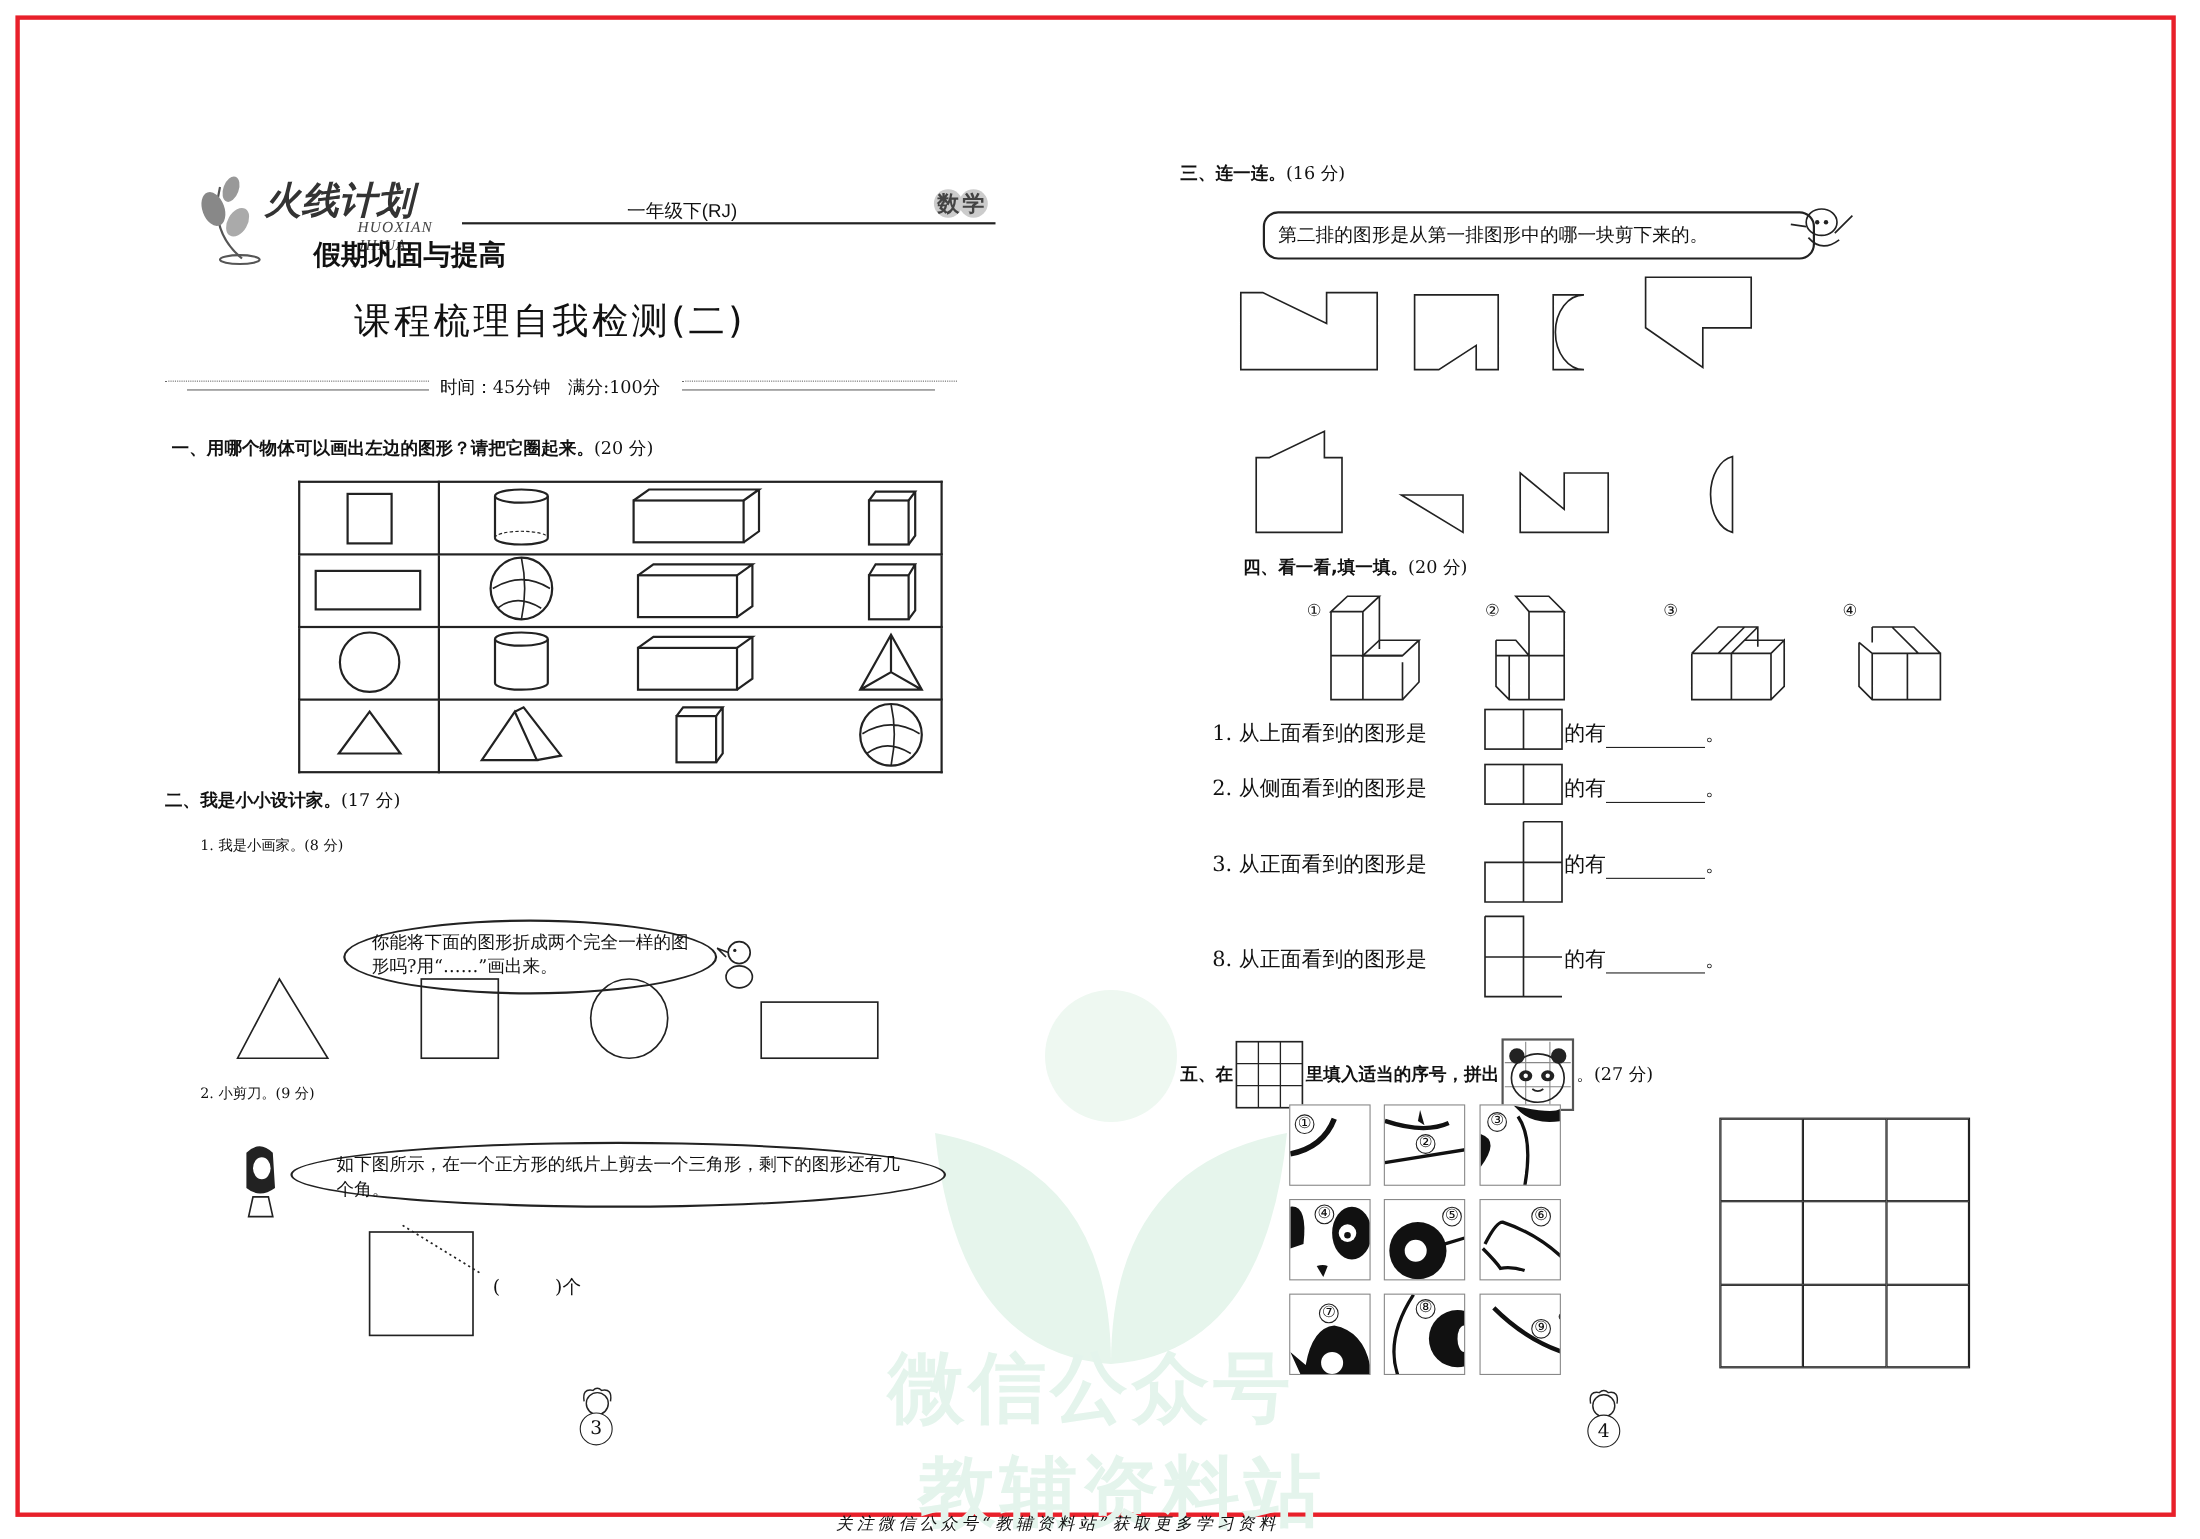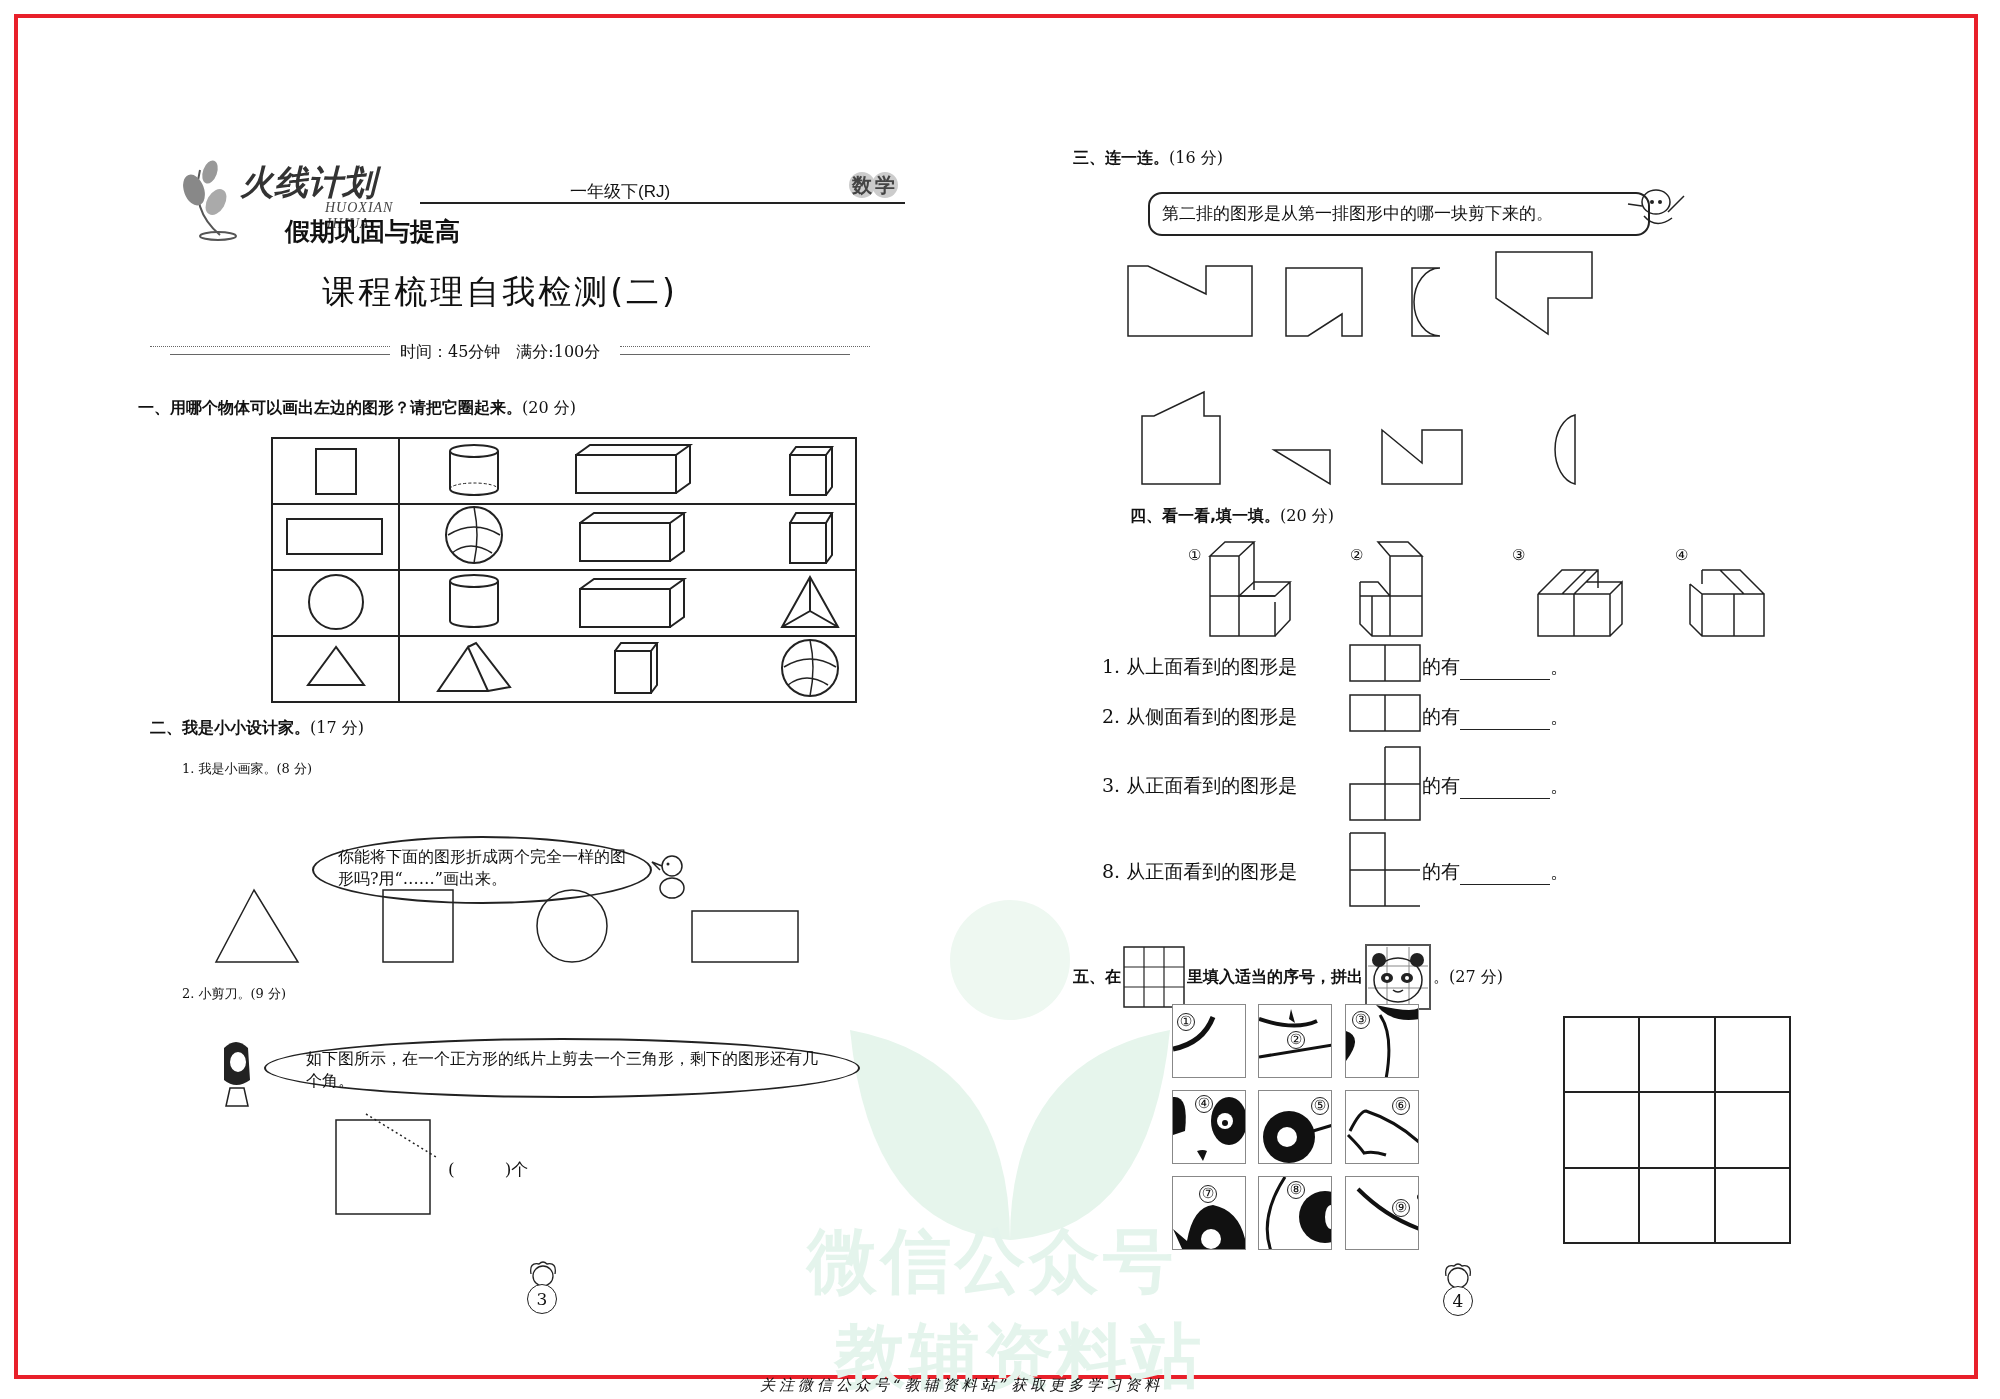--- a/index.html
+++ b/index.html
@@ -72,21 +72,21 @@
 <div class="abs title">课程梳理自我检测(二)</div>
 
 <div class="abs time-row">
   <div class="dots" style="left:0;width:240px;"></div>
   <div class="line" style="left:20px;width:220px;"></div>
   <div class="dots" style="left:470px;width:250px;"></div>
   <div class="line" style="left:470px;width:230px;"></div>
   <div class="txt">时间：45分钟　满分:100分</div>
 </div>
 
-<div class="abs sec" style="left:138px;top:398px;">
+<div class="abs sec" style="left:156px;top:398px;">
   <span>一、用哪个物体可以画出左边的图形？请把它圈起来。</span><span class="pts">(20 分)</span>
 </div>
 
 <table class="shapes">
   <tbody>
       <tr>
     <td style="width:125px;">
       <svg width="125" height="60">
             <rect x="43" y="10" width="40" height="45" fill="none" stroke="#222" stroke-width="2"></rect>
           </svg>

